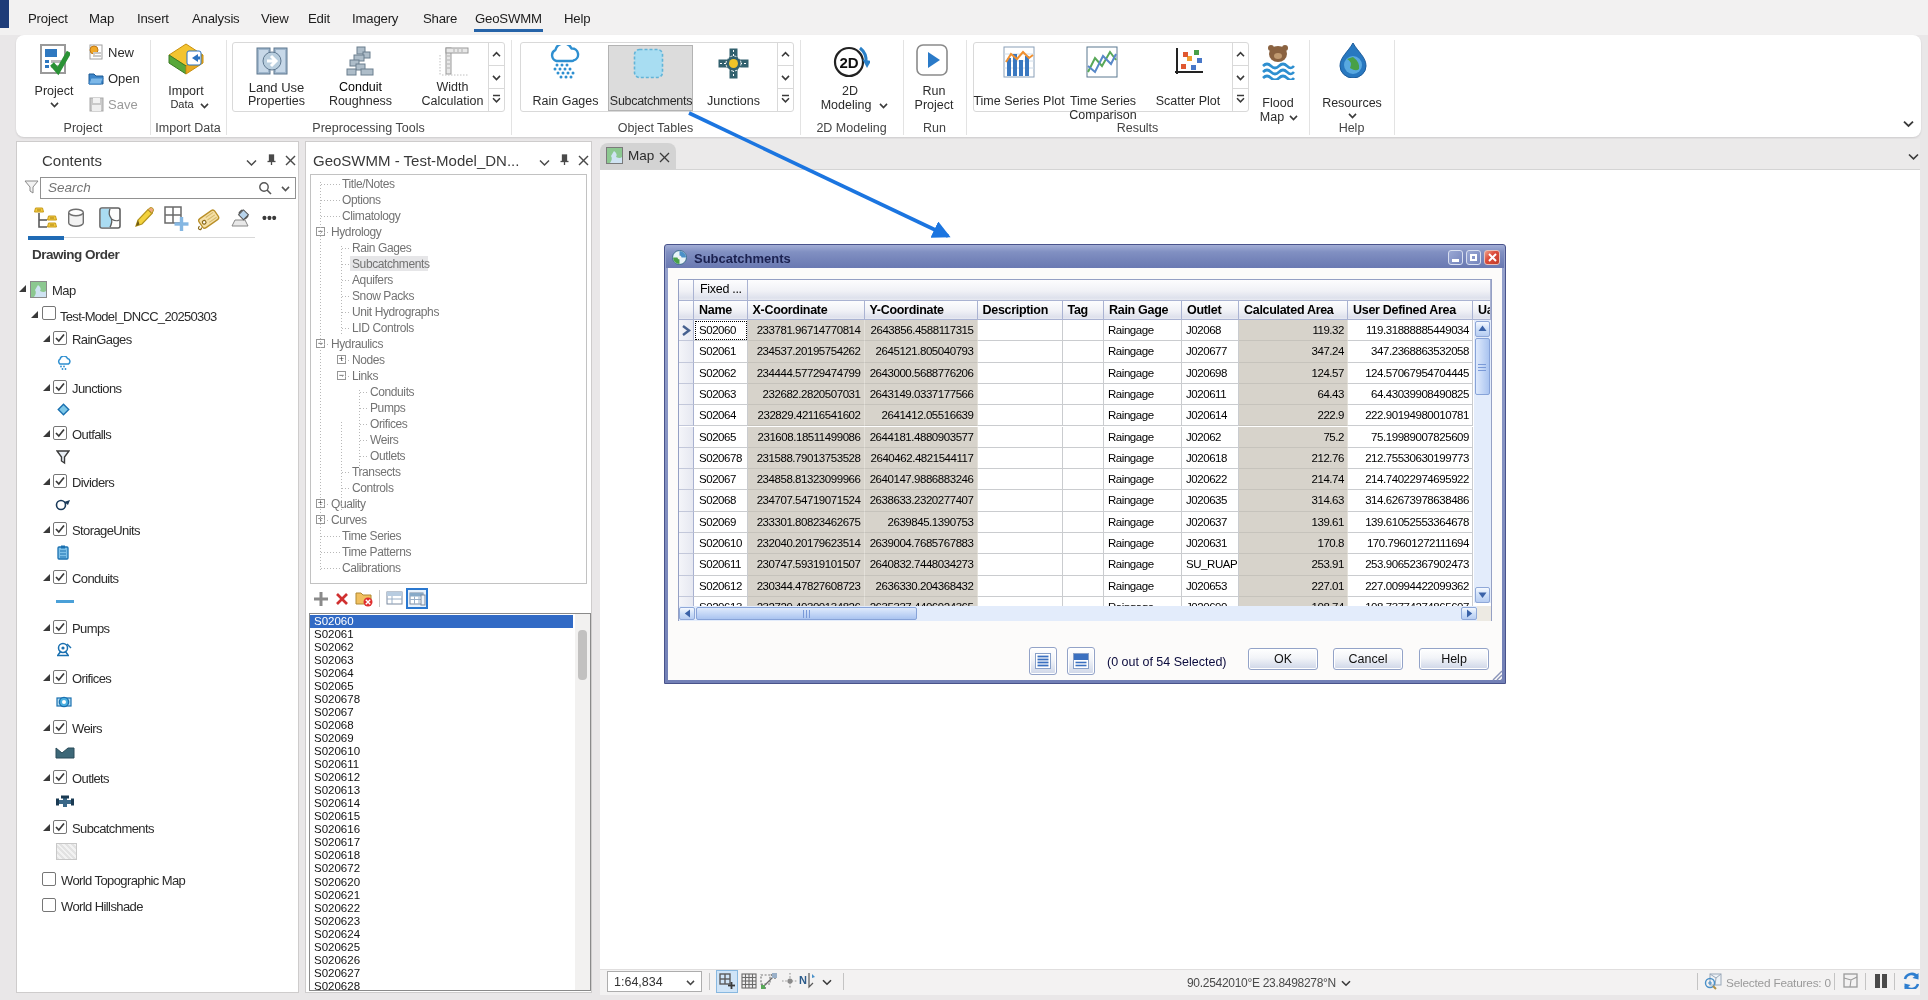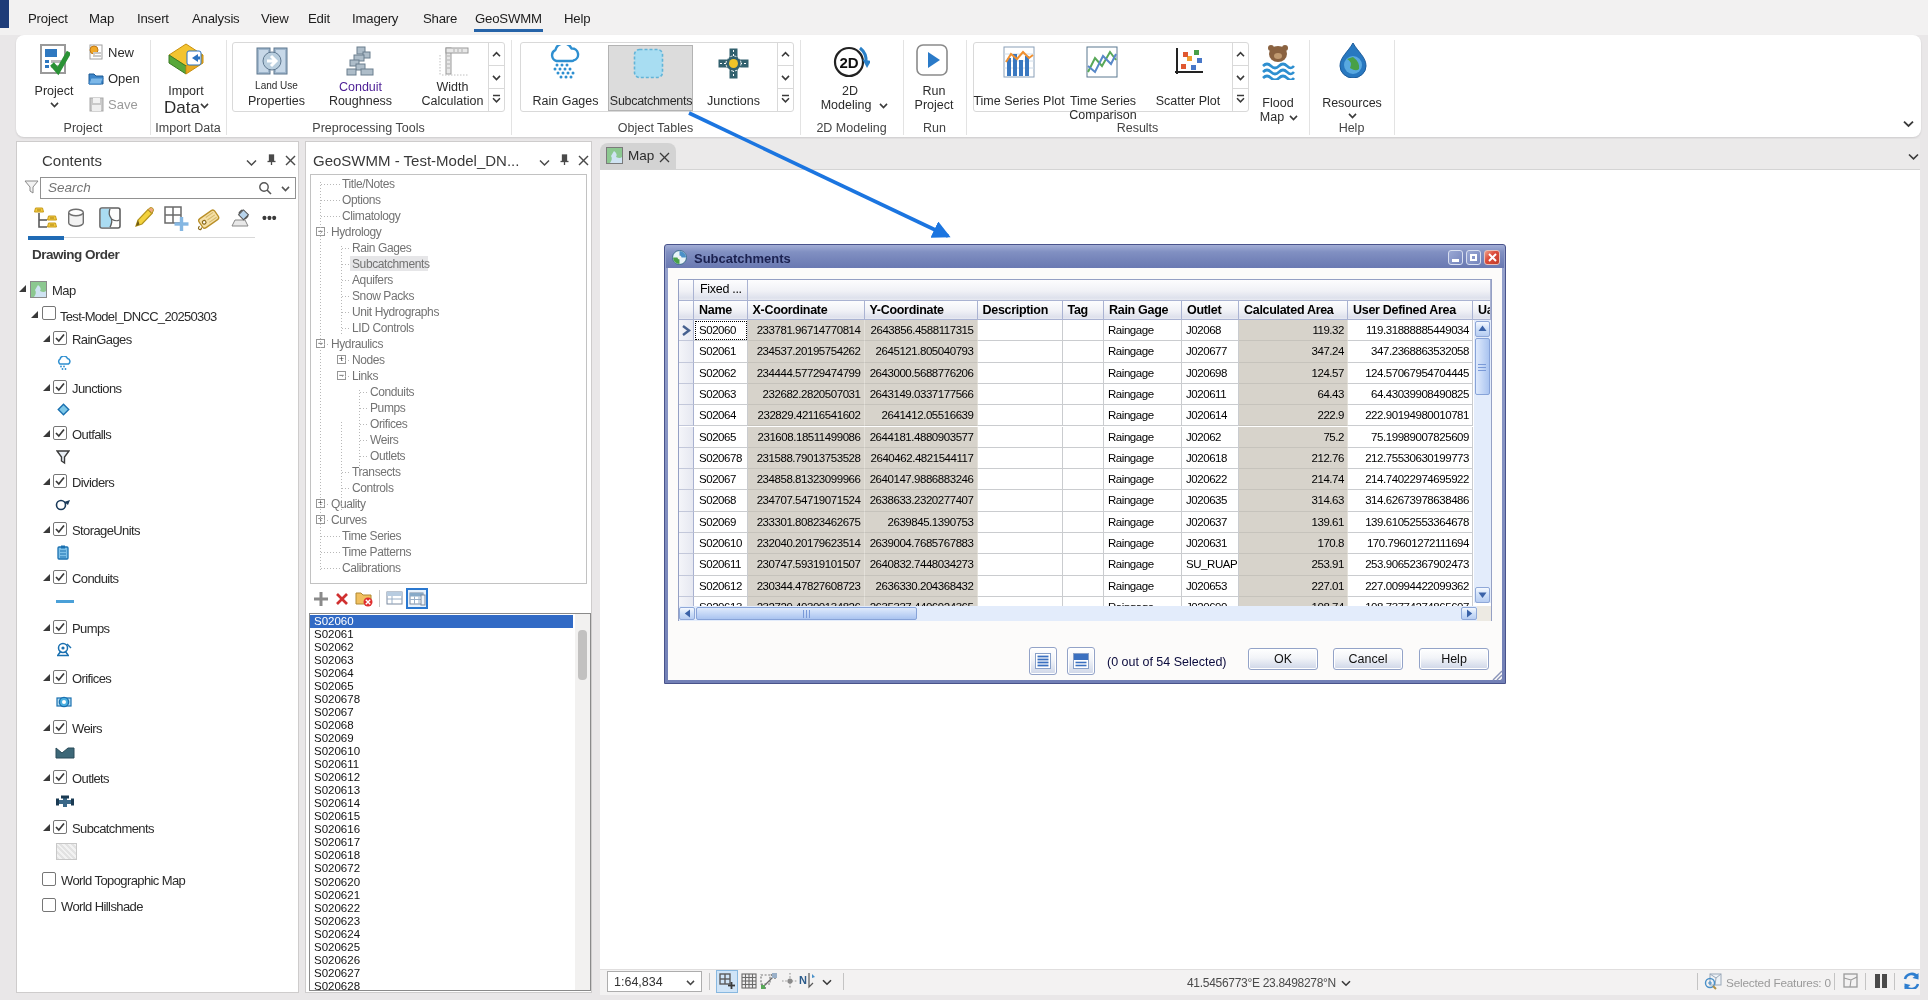--- a/index.html
+++ b/index.html
@@ -89,21 +89,21 @@
 <div class="ab" style="left:108px;top:97px;font-size:13px;color:#9a9a9a;white-space:nowrap;">Save</div>
 <svg class="ab" style="left:167px;top:42px" width="38" height="36" viewBox="0 0 38 36">
     <path d="M19 2 L36 13 L19 24 L2 13 Z" fill="#f4c430" stroke="#c89010"></path>
 <path d="M2 13 L19 24 L19 32 L2 21 Z" fill="#58a83a" stroke="#3a7a24"></path>
 <path d="M36 13 L36 21 L19 32 L19 24 Z" fill="#e8a820" stroke="#c89010"></path>
 <rect x="20" y="9" width="14" height="14" fill="#fff" stroke="#2a72c0" rx="2"></rect>
 <path d="M31 12 L25 16 L31 20 Z" fill="#2a72c0"></path>
     <rect x="30" y="14.5" width="3" height="3" fill="#2a72c0"></rect>
   </svg>
 <div class="ab" style="left:150px;top:84px;font-size:12.5px;color:#2b2b2b;white-space:nowrap;width:72px;text-align:center;">Import</div>
-<div class="ab" style="left:150px;top:98px;font-size:17px;color:#2b2b2b;white-space:nowrap;width:64px;text-align:center;">Data</div>
+<div class="ab" style="left:150px;top:98px;font-size:11px;color:#2b2b2b;white-space:nowrap;width:64px;text-align:center;">Data</div>
 <svg class="ab" style="left:200px;top:101px" width="9" height="9" viewBox="0 0 9 9">
     <polyline points="1,2.88 4.5,6.4799999999999995 8,2.88" fill="none" stroke="#3a3a3a" stroke-width="1.6"></polyline>
   </svg>
 <div class="ab gallery" style="left:232px;width:273px;"></div>
 <div class="ab" style="left:488px;top:43px;width:16px;height:68px;border-left:1px solid #d9d9d9;"></div>
 <div class="ab" style="left:489px;top:65px;width:15px;height:1px;background:#d9d9d9;"></div>
 <div class="ab" style="left:489px;top:88px;width:15px;height:1px;background:#d9d9d9;"></div>
 <svg class="ab" style="left:492px;top:50px" width="9" height="9" viewBox="0 0 9 9">
     <polyline points="1,6.2 4.5,2.6 8,6.2" fill="none" stroke="#3a3a3a" stroke-width="1.6"></polyline>
   </svg>
@@ -117,34 +117,34 @@
     </g>
   </svg>
 <svg class="ab" style="left:256px;top:46px" width="32" height="32" viewBox="0 0 32 32">
     <rect x="1" y="2" width="13" height="26" fill="#9fb6cc" stroke="#5f7890"></rect>
     <rect x="3" y="4" width="9" height="22" fill="#c7d8e8"></rect>
 <rect x="18" y="2" width="13" height="26" fill="#9fb6cc" stroke="#5f7890"></rect>
     <rect x="20" y="4" width="9" height="22" fill="#c7d8e8"></rect>
 <circle cx="16" cy="15" r="9" fill="#b9cede" stroke="#5f7890"></circle>
     <path d="M11 15 L18 15 M15 10 L20 15 L15 20" stroke="#fff" stroke-width="3" fill="none"></path>
   </svg>
-<div class="ab" style="left:234px;top:80px;font-size:10px;color:#2b2b2b;white-space:nowrap;width:85px;text-align:center;">Land Use</div>
+<div class="ab" style="left:234px;top:80px;font-size:13px;color:#2b2b2b;white-space:nowrap;width:85px;text-align:center;">Land Use</div>
 <div class="ab" style="left:234px;top:94px;font-size:12.5px;color:#2b2b2b;white-space:nowrap;width:85px;text-align:center;">Properties</div>
 <svg class="ab" style="left:344px;top:46px" width="32" height="32" viewBox="0 0 32 32">
     <g fill="#aebdc9" stroke="#6a7e8e" stroke-width="1">
 <rect x="13" y="1" width="8" height="7"></rect>
       <rect x="19" y="6" width="7" height="6"></rect>
       <rect x="10" y="9" width="10" height="6"></rect>
 <rect x="6" y="14" width="9" height="6"></rect>
       <rect x="12" y="18" width="9" height="6"></rect>
       <rect x="17" y="23" width="12" height="6"></rect>
 <rect x="3" y="23" width="9" height="6"></rect>
     </g>
   </svg>
-<div class="ab" style="left:318px;top:80px;font-size:12.5px;color:#4c1d95;white-space:nowrap;width:85px;text-align:center;">Conduit</div>
+<div class="ab" style="left:318px;top:80px;font-size:12.5px;color:#000000;white-space:nowrap;width:85px;text-align:center;">Conduit</div>
 <div class="ab" style="left:318px;top:94px;font-size:12.5px;color:#2b2b2b;white-space:nowrap;width:85px;text-align:center;">Roughness</div>
 <svg class="ab" style="left:437px;top:46px" width="32" height="32" viewBox="0 0 32 32">
     <rect x="9" y="2" width="5" height="26" fill="#e8e8e8" stroke="#9a9a9a"></rect>
 <g stroke="#b0b0b0">
       <line x1="10" y1="6" x2="13" y2="6"></line>
       <line x1="10" y1="10" x2="13" y2="10"></line>
       <line x1="10" y1="14" x2="13" y2="14"></line>
       <line x1="10" y1="18" x2="13" y2="18"></line>
       <line x1="10" y1="22" x2="13" y2="22"></line>
     </g>
@@ -1047,21 +1047,21 @@
   </svg>
 <svg class="ab" style="left:799px;top:971px" width="18" height="20" viewBox="0 0 18 20">
     <text x="0" y="13" font-size="11" font-weight="bold" fill="#2a5a8a" font-family="Liberation Sans">N</text>
     <path d="M10 2 L10 16 L14 12" fill="none" stroke="#5a5a5a" stroke-width="1.2"></path>
     <path d="M13 3 L16 6 L13 7 Z" fill="#4a90c8"></path>
   </svg>
 <svg class="ab" style="left:822px;top:977px" width="10" height="10" viewBox="0 0 10 10">
     <polyline points="1,3.2 5.0,7.199999999999999 9,3.2" fill="none" stroke="#3a3a3a" stroke-width="1.6"></polyline>
   </svg>
 <div class="ab ssep" style="left:843px;"></div>
-<div class="ab" style="left:1187px;top:976px;font-size:12px;color:#4a4a4a;white-space:nowrap;letter-spacing:-0.3px;">41.5456773°E 23.8498278°N</div>
+<div class="ab" style="left:1187px;top:976px;font-size:12px;color:#4a4a4a;white-space:nowrap;letter-spacing:-0.3px;">90.2542010°E 23.8498278°N</div>
 <svg class="ab" style="left:1341px;top:978px" width="10" height="10" viewBox="0 0 10 10">
     <polyline points="1,3.2 5.0,7.199999999999999 9,3.2" fill="none" stroke="#3a3a3a" stroke-width="1.6"></polyline>
   </svg>
 <div class="ab ssep" style="left:1697px;"></div>
 <svg class="ab" style="left:1704px;top:973px" width="18" height="17" viewBox="0 0 18 17">
     <rect x="6" y="1" width="11" height="11" fill="#eef2f6" stroke="#9aa8b8"></rect>
     <path d="M6 1 L12 5 L17 1 M12 5 L11 12" fill="none" stroke="#9aa8b8"></path>
     <circle cx="6" cy="10" r="4.5" fill="none" stroke="#4a90c8" stroke-width="1.4"></circle>
     <line x1="9" y1="13" x2="12" y2="16" stroke="#b09048" stroke-width="2"></line>
     <g stroke="#4a90c8">

